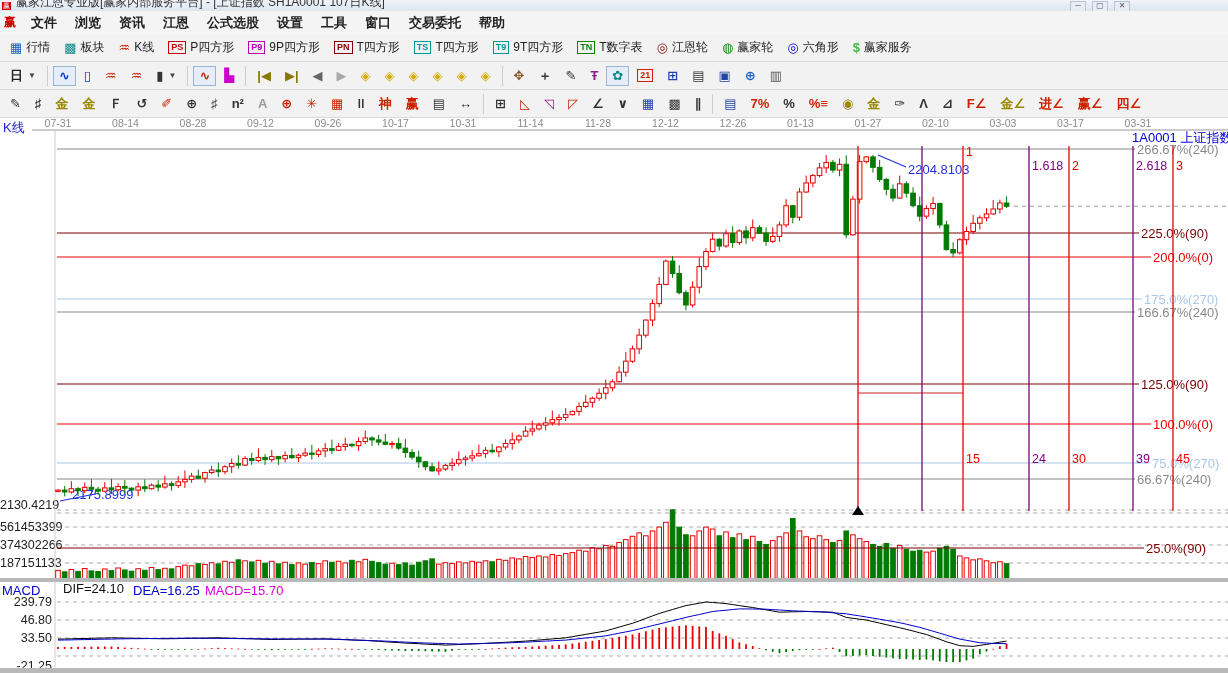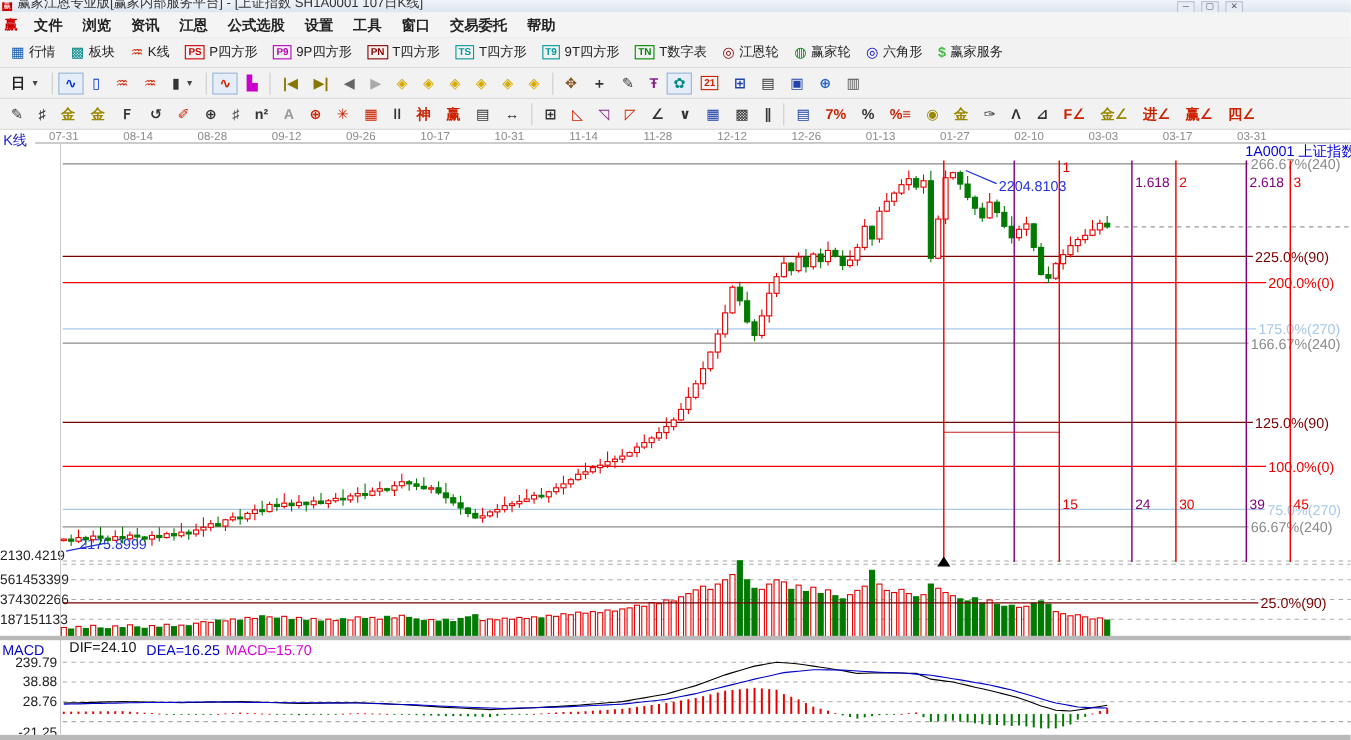--- a/index.html
+++ b/index.html
@@ -341,22 +341,22 @@
   <span class="abs" style="left:1132px;top:129px;color:#0000dd;font-size:13px;">1A0001 上证指数</span>
   <span class="rlab" style="top:498px;">2130.4219</span>
   <span class="rlab" style="top:520px;">561453399</span>
   <span class="rlab" style="top:538px;">374302266</span>
   <span class="rlab" style="top:556px;">187151133</span>
   <span class="abs" style="left:2px;top:583px;color:#0000cc;font-size:13px;">MACD</span>
   <span class="abs" style="left:63px;top:581px;color:#111;font-size:13px;">DIF=24.10</span>
   <span class="abs" style="left:133px;top:583px;color:#0000cc;font-size:13px;">DEA=16.25</span>
   <span class="abs" style="left:205px;top:583px;color:#dd00dd;font-size:13px;">MACD=15.70</span>
   <span class="rlab" style="top:595px;">239.79</span>
-  <span class="rlab" style="top:613px;">38.88</span>
-  <span class="rlab" style="top:631px;">28.76</span>
+  <span class="rlab" style="top:613px;">46.80</span>
+  <span class="rlab" style="top:631px;">33.50</span>
   <span class="rlab" style="top:659px;">-21.25</span>
   <span class="abs" style="left:908px;top:162px;color:#2233dd;font-size:13px;">2204.8103</span>
   <span class="abs" style="left:72px;top:487px;color:#2233dd;font-size:13px;">2175.8999</span>
 
   <div class="chart-wrap">
     <svg id="chart-svg" width="1228" height="555">
         <g transform="translate(0,-118)">
           <line x1="32" y1="130" x2="1228" y2="130" stroke="#999" stroke-width="1"></line>
           <line x1="55" y1="130" x2="55" y2="667" stroke="#ccc" stroke-width="1"></line>
           <text x="58" y="127" fill="#8a8a8a" font-size="10.5" text-anchor="middle">07-31</text>

